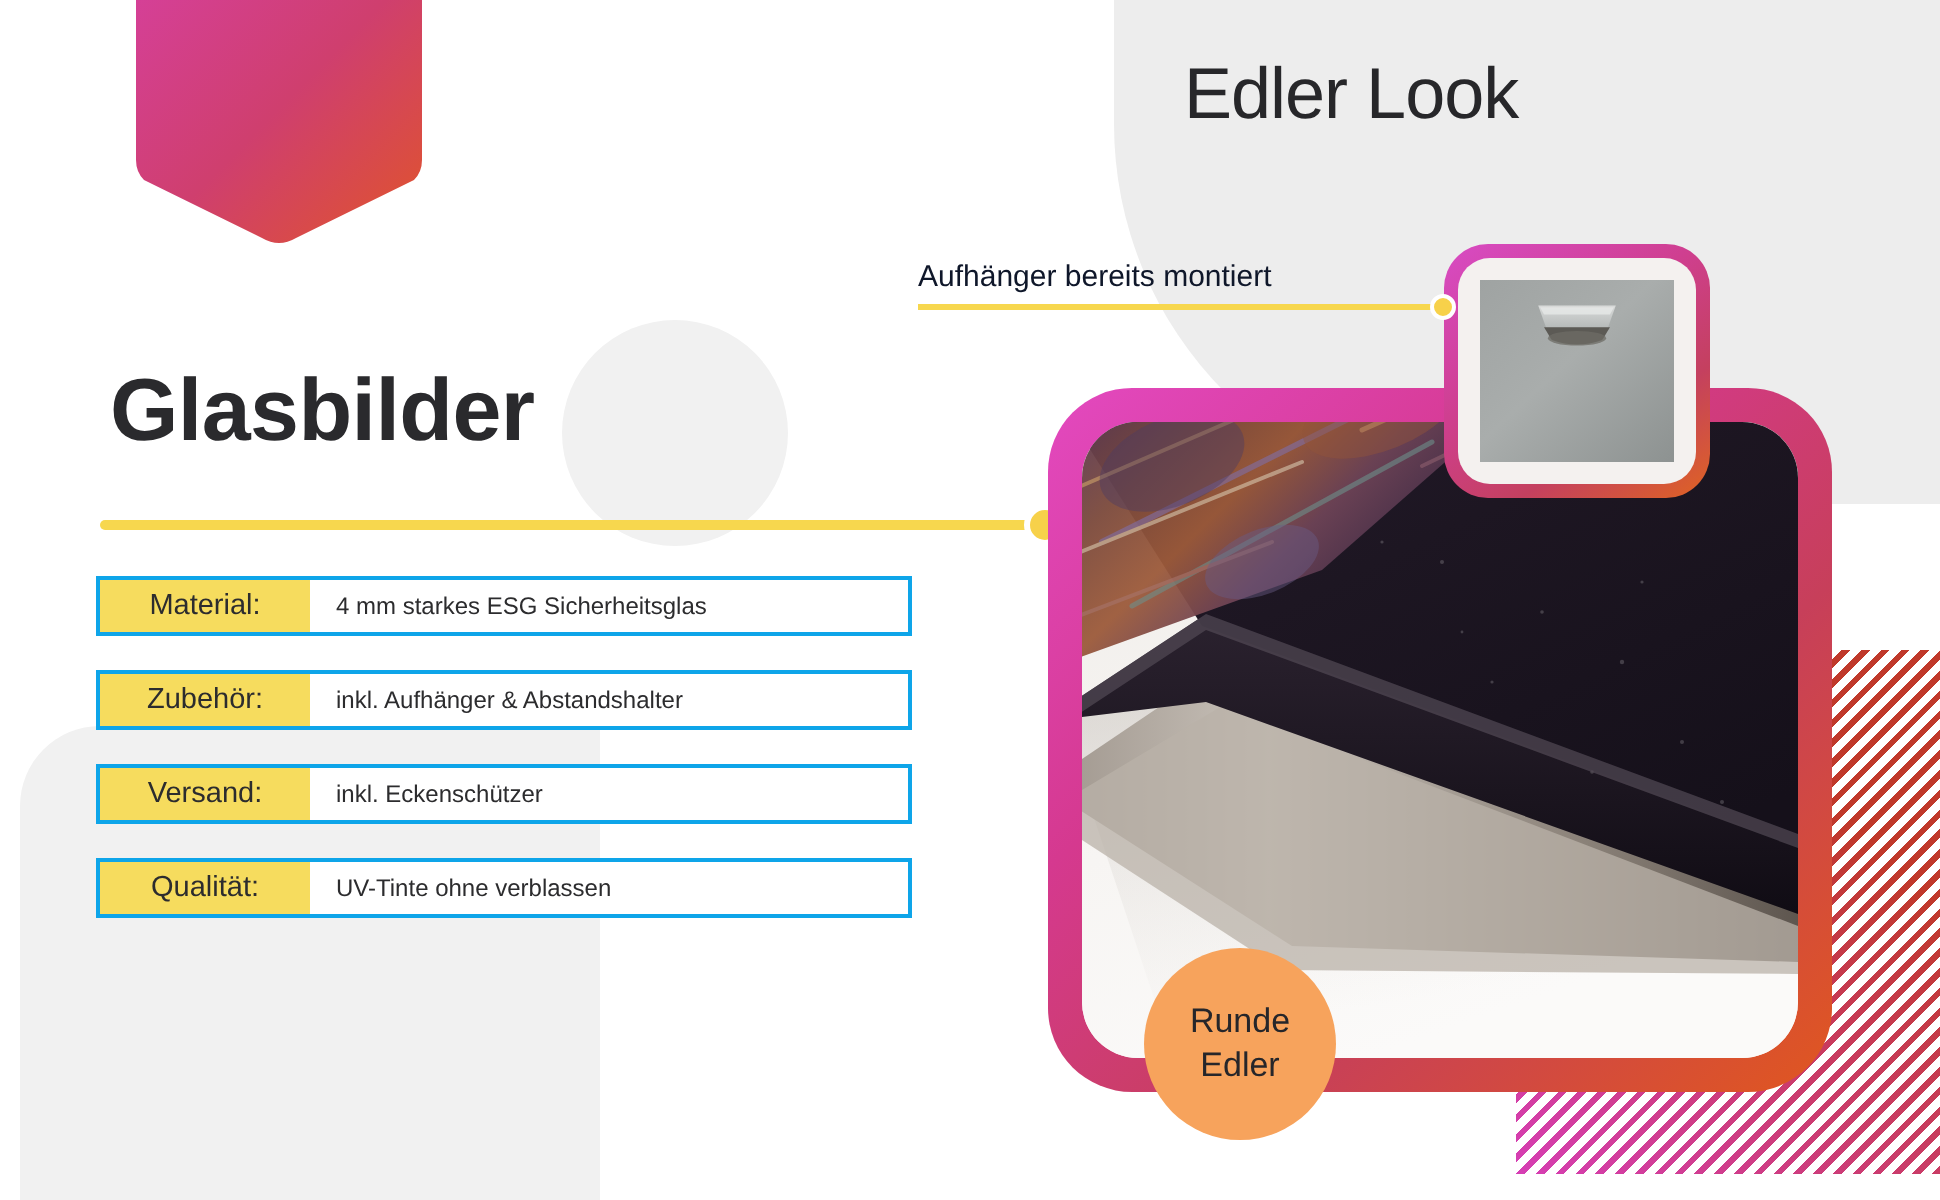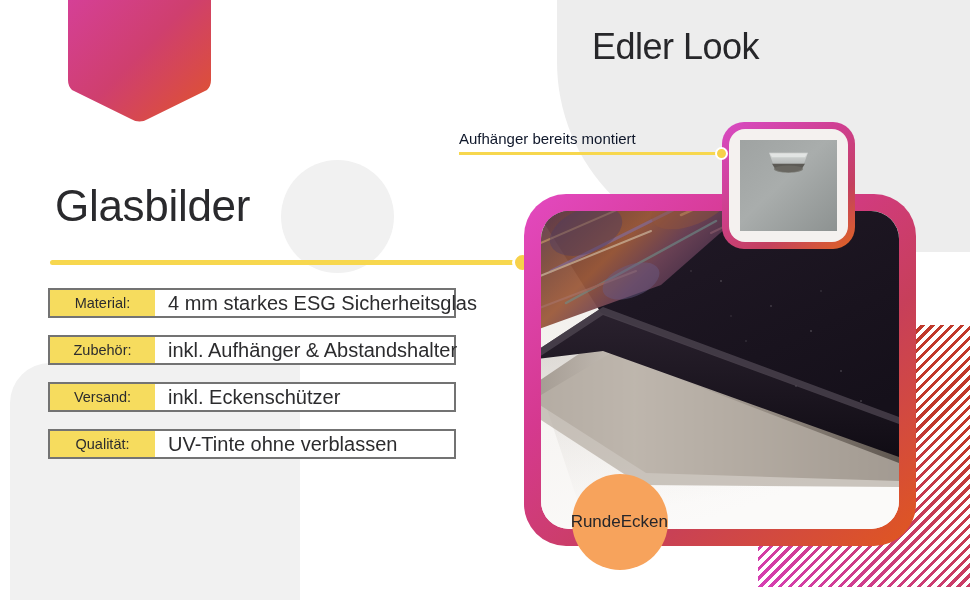--- a/index.html
+++ b/index.html
@@ -54,21 +54,21 @@
     font-size: 36px;
     font-weight: 400;
     color: #27272a;
     letter-spacing: -0.5px;
     white-space: nowrap;
   }
   .glasbilder {
     position: absolute;
     left: 55px; top: 181px;
     font-size: 44px;
-    font-weight: 400;
+    font-weight: 700;
     color: #2a2a2d;
     letter-spacing: -0.3px;
     white-space: nowrap;
   }
 
   
   .connector-main {
     position: absolute;
     left: 50px; top: 260px;
     width: 476px; height: 5px;
@@ -111,40 +111,40 @@
   
   .spec-table {
     position: absolute;
     left: 48px; top: 288px;
     width: 408px;
   }
   .spec-row {
     display: flex;
     align-items: stretch;
     height: 30px;
-    border: 2px solid #737373;
+    border: 2px solid #0ea5e9;
     background: #ffffff;
     margin-bottom: 17px;
   }
   .spec-key {
     width: 105px;
     flex: 0 0 105px;
     background: #f6dc5e;
     display: flex;
     align-items: center;
     justify-content: center;
     font-size: 14.5px;
     color: #2c2c2e;
   }
   .spec-val {
     flex: 1;
     display: flex;
     align-items: center;
     padding-left: 13px;
-    font-size: 20px;
+    font-size: 12px;
     color: #2c2c2e;
     white-space: nowrap;
   }
 
   
   .stripes {
     position: absolute;
     left: 758px; top: 325px;
     width: 212px; height: 262px;
     border-radius: 46px 0 0 0;
@@ -197,23 +197,23 @@
   .hanger-plate { display: block; width: 100%; height: 100%; }
 
   
   .runde-ecken {
     position: absolute;
     left: 572px; top: 474px;
     width: 96px; height: 96px;
     border-radius: 50%;
     background: #f7a35c;
     display: flex;
-    flex-direction: row;
+    flex-direction: column;
     align-items: center;
-    justify-content: flex-end;
+    justify-content: center;
     z-index: 8;
   }
   .runde-ecken span {
     font-size: 17px;
     color: #26262a;
     line-height: 1.28;
     text-align: center;
   }
 </style>
 </head>
@@ -379,16 +379,16 @@
         <path d="M30,14 L70,14 L64,32 Q50,38 36,32 Z" fill="url(#bracketGrad)"></path>
         <path d="M33,26 L67,26 L63,33 Q50,38 37,33 Z" fill="#5c5a55"></path>
         <path d="M31,15 L69,15 L67,19 L33,19 Z" fill="#e6e8e7" opacity="0.8"></path>
         <ellipse cx="50" cy="32" rx="15" ry="4" fill="#6e6c66" opacity="0.75"></ellipse>
       </svg>
     </div>
   </div>
 
   <div class="runde-ecken">
     <span>Runde</span>
-    <span>Ecken</span>
+    <span>Edler</span>
   </div>
 
 </div>
 
 </body></html>

